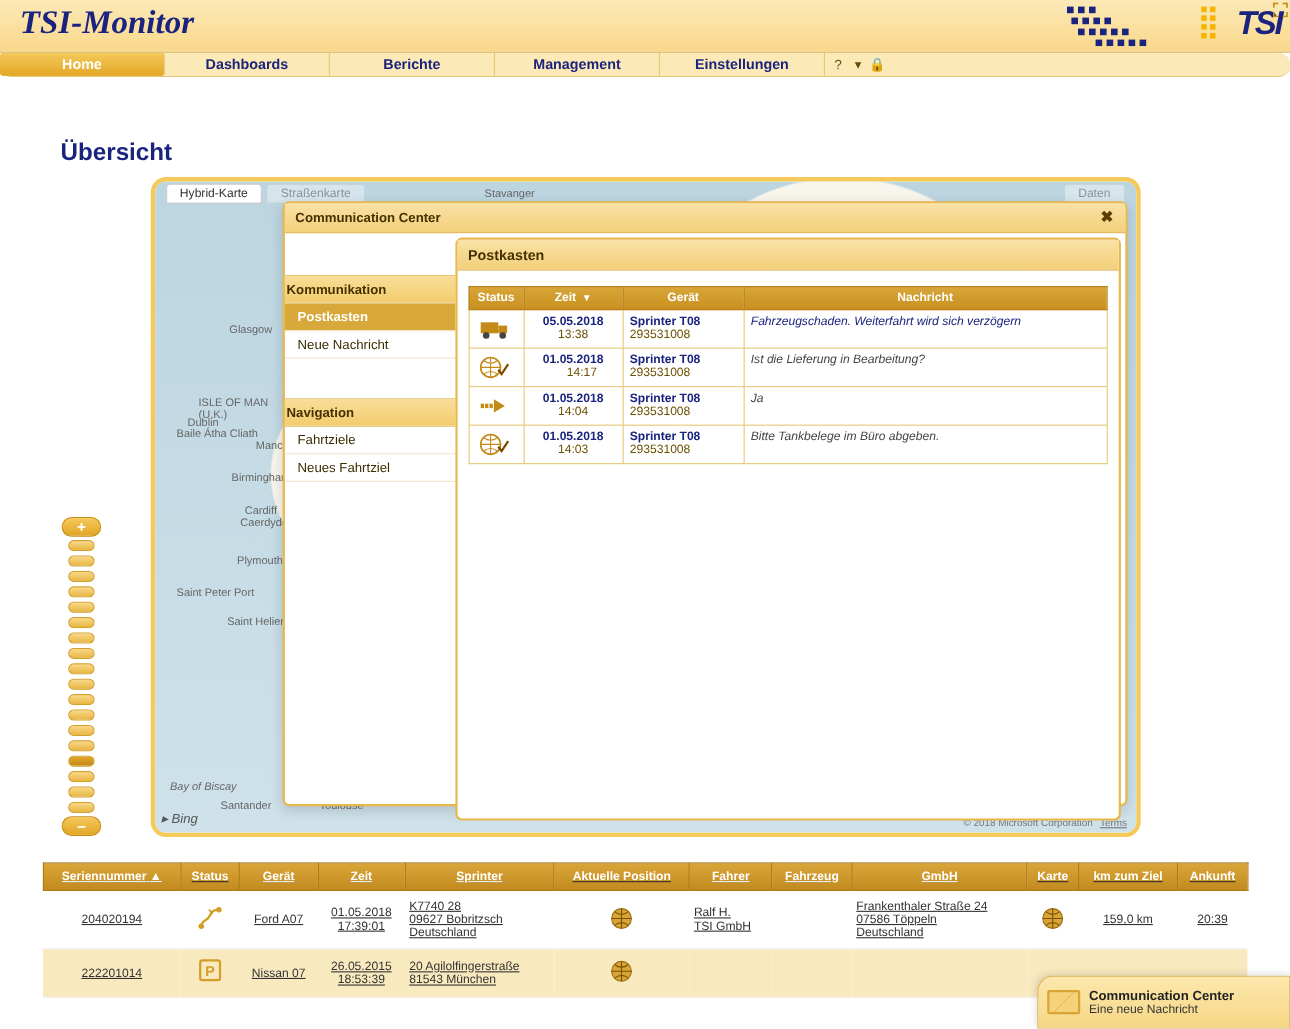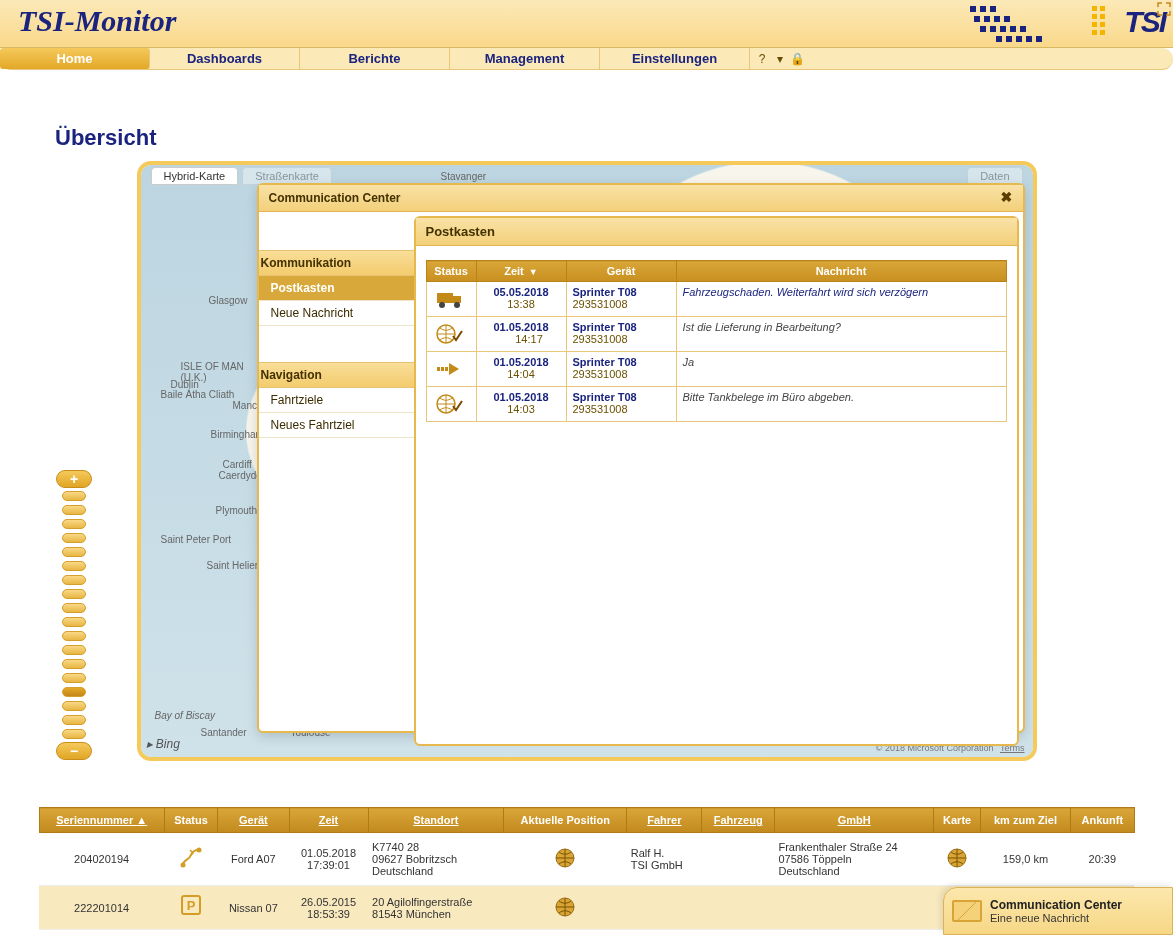--- a/index.html
+++ b/index.html
@@ -165,22 +165,23 @@
   .msg-time { text-align:center; color:#1a237e; font-weight:bold; }
   .msg-device { color:#1a237e; font-weight:bold;}
   .msg-serial { color:#6b5100;}
   .msg-text { font-style:italic; color:#444;}
   .msg-unread .msg-text { color:#1a237e; }
   .msg-icon { width:34px; height:26px; display:flex; align-items:center; justify-content:center; color:#c08a1c; font-size:18px;}
   .sort-arrow { font-size:9px; margin-left:2px;}
 
   
   .grid {
-    width: 1096px; margin: 46px auto 0 auto;
+    width: 1096px; margin: 23px auto 0 auto;
     border-collapse: collapse;
+    text-decoration: underline;
   }
   .grid thead th {
     background: linear-gradient(#d9a538,#c28a1e);
     color:#fff; font-size:11px; font-weight:bold;
     padding:6px 4px; border:1px solid #b07a15;
     text-decoration: underline;
   }
   .grid thead th.nolink { text-decoration:none; }
   .grid tbody td {
     padding:8px 4px; font-size:11px; border-bottom:1px solid #eee;
@@ -426,21 +427,21 @@
 <table class="grid">
   <thead>
     <tr>
       <th>
         <span>Seriennummer</span>
         <span>▲</span>
       </th>
       <th class="nolink">Status</th>
       <th>Gerät</th>
       <th>Zeit</th>
-      <th>Standort</th>
+      <th>Sprinter</th>
       <th class="nolink">Aktuelle Position</th>
       <th>Fahrer</th>
       <th>Fahrzeug</th>
       <th>GmbH</th>
       <th class="nolink">Karte</th>
       <th class="nolink">km zum Ziel</th>
       <th class="nolink">Ankunft</th>
     </tr>
   </thead>
   <tbody id="grid-rows">

